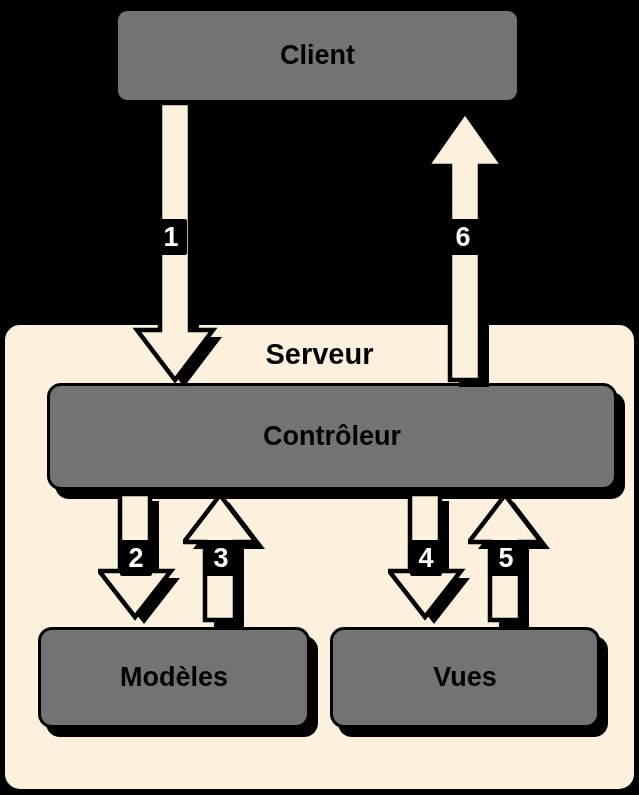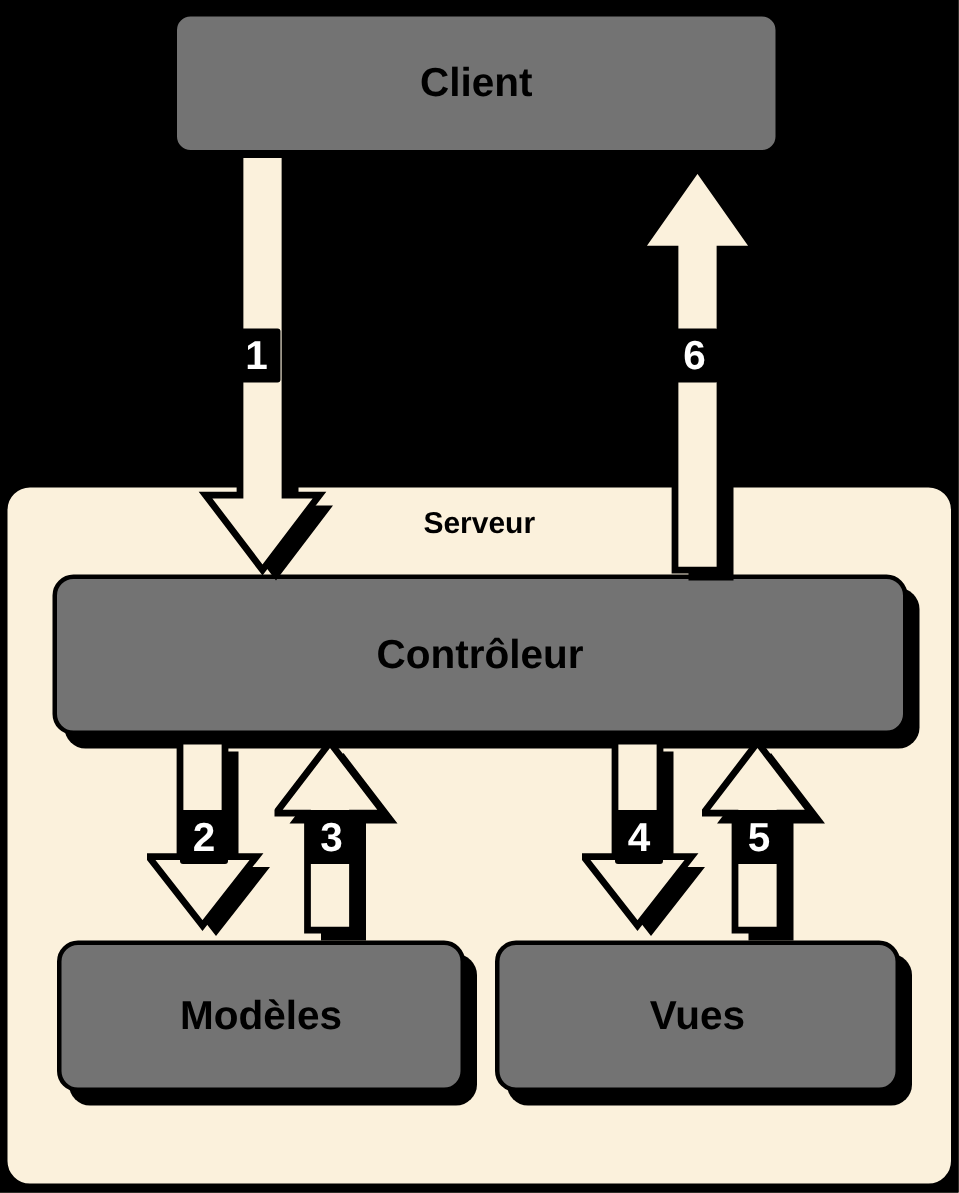--- a/index.html
+++ b/index.html
@@ -32,24 +32,24 @@
     background:#FBF1DC;
     border:3px solid #000;
     border-radius:18px;
     box-sizing:border-box;
     z-index:1;
   }
   .serveur-label{
     position:absolute;
     left:0;right:0;top:338px;
     text-align:center;
-    color:#000;font-size:20px;
+    color:#000;font-size:29px;
     z-index:2;
   }
-  .controleur-node{left:35px;top:383px;width:570px;height:107px;z-index:2;}
+  .controleur-node{left:47px;top:383px;width:570px;height:107px;z-index:2;}
   .modeles-node{left:38px;top:627px;width:272px;height:101px;z-index:2;}
   .vues-node{left:330px;top:627px;width:270px;height:101px;z-index:2;}
   .arrow{position:absolute;z-index:3;}
   .arrow polygon.shadow{fill:#000;stroke:none;}
   .arrow polygon.body{fill:#FBF1DC;stroke:#000;stroke-width:4.5;stroke-linejoin:miter;}
   .num-chip{
     position:absolute;
     z-index:4;
     width:32px;height:36px;
     background:#000;

